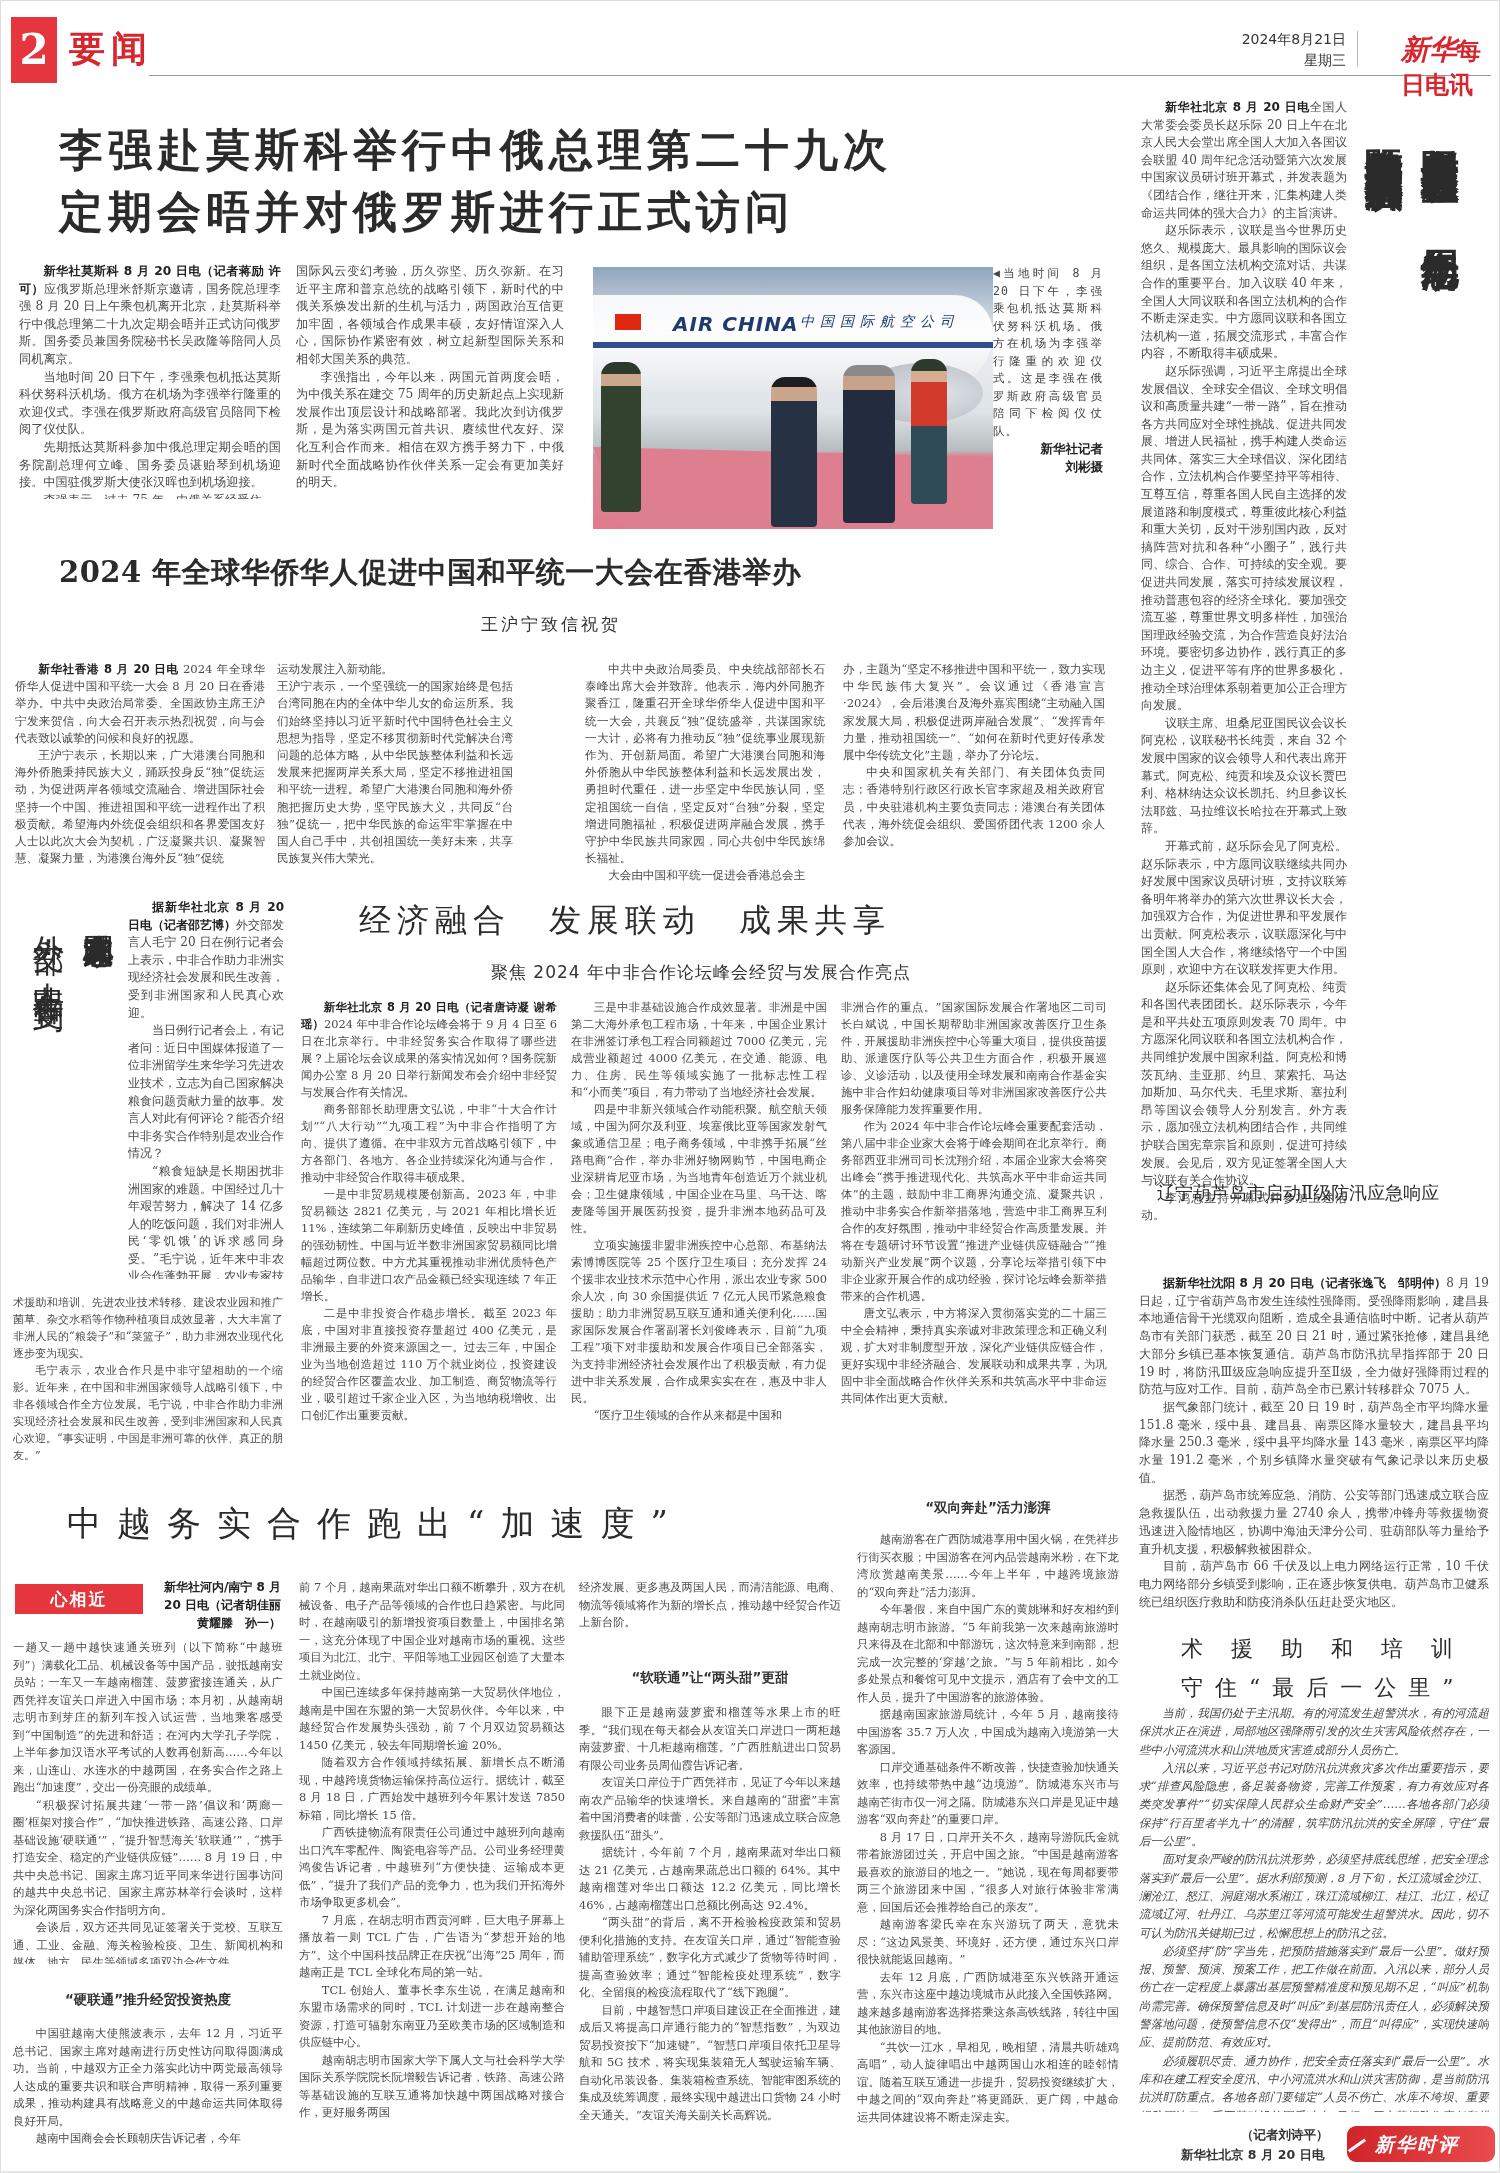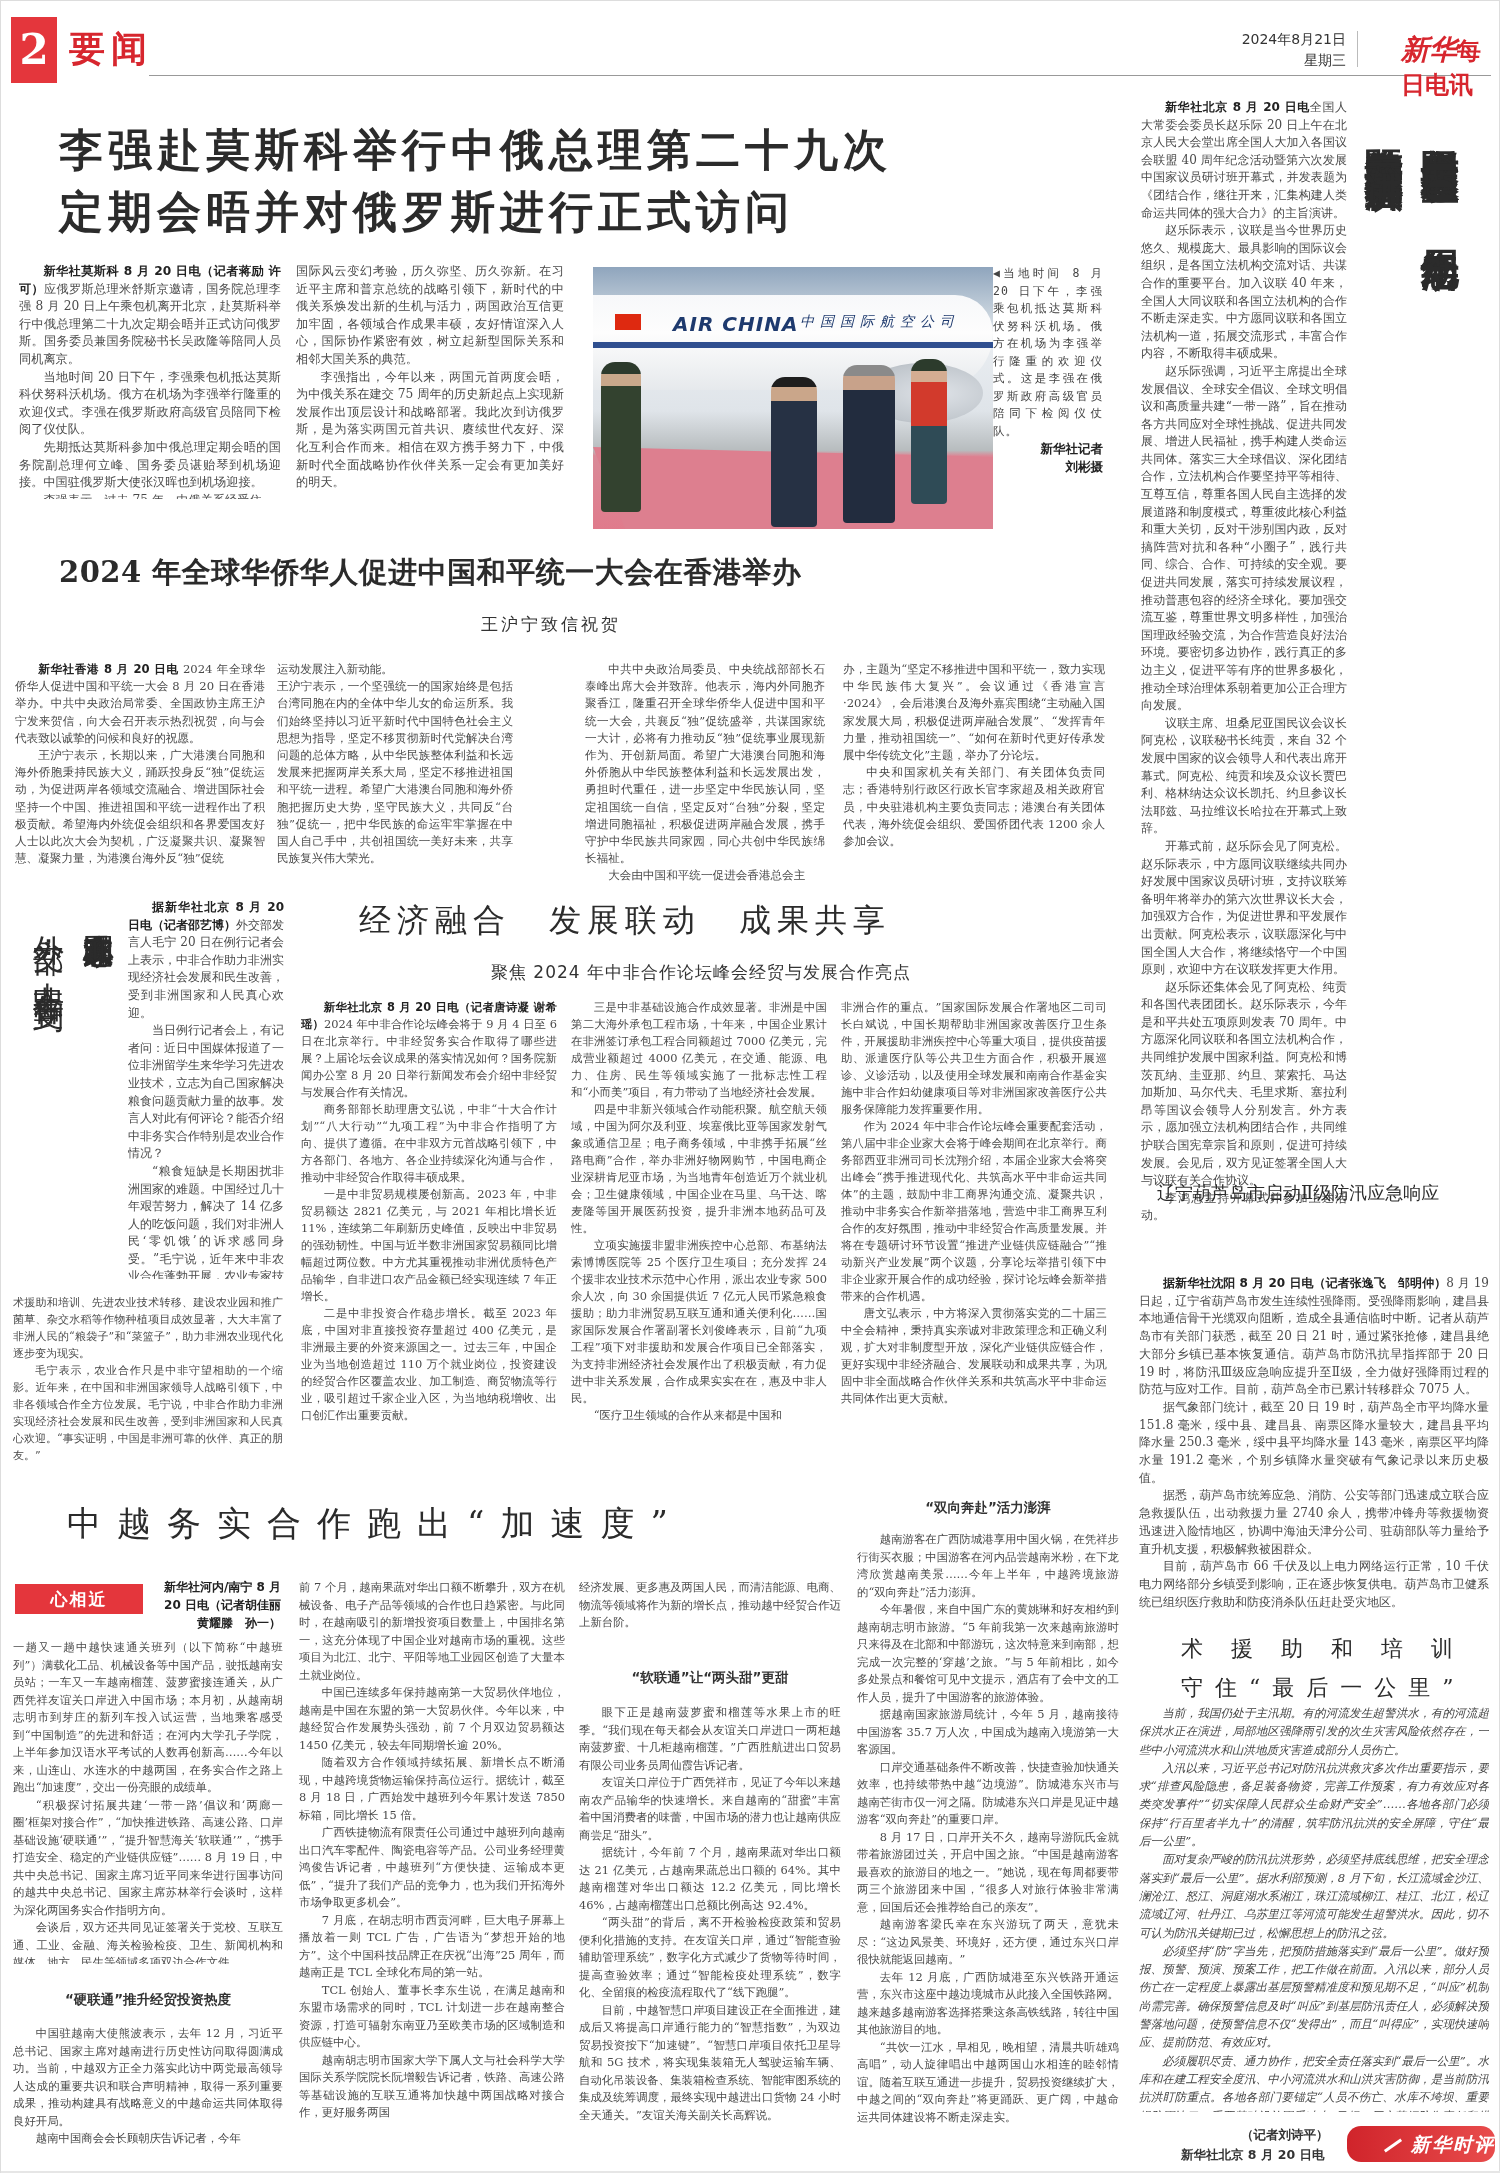--- a/index.html
+++ b/index.html
@@ -39,21 +39,21 @@
   .p1 { left: 8px; top: 95px; width: 40px; height: 150px; background: linear-gradient(180deg, #2c3a2c 0, #2c3a2c 8%, #c9a88b 8%, #c9a88b 16%, #33422f 16%); }
   .p2 { left: 178px; top: 110px; width: 46px; height: 150px; background: linear-gradient(180deg, #1e1e1e 0, #1e1e1e 7%, #caa68a 7%, #caa68a 16%, #263144 16%); }
   .p3 { left: 250px; top: 98px; width: 52px; height: 158px; background: linear-gradient(180deg, #8a8a8a 0, #8a8a8a 7%, #c8a28a 7%, #c8a28a 16%, #222c3e 16%); }
   .p4 { left: 318px; top: 92px; width: 36px; height: 145px; background: linear-gradient(180deg, #2c3b2c 0, #2c3b2c 8%, #d4ad92 8%, #d4ad92 16%, #d23a2c 16%, #d23a2c 46%, #2f4b56 46%); }
   .caption { position: absolute; left: 992px; top: 264px; width: 110px; font-family: "DejaVu Sans Mono", monospace; font-size: 11.5px; line-height: 17.5px; color: #444; letter-spacing: 1px; text-align: justify; }
   .caption .credit { font-family: "DejaVu Sans", sans-serif; font-weight: bold; color: #222; text-align: right; letter-spacing: 0; font-size: 12.5px; }
 
   
   .tag-red { position: absolute; left: 14px; top: 1583px; width: 128px; height: 30px; background: #e4363c; color: #fff; font-family: "DejaVu Sans", sans-serif; font-weight: bold; font-size: 17px; text-align: center; line-height: 30px; letter-spacing: 2px; }
 
-  .brand-badge { position: absolute; left: 1346px; top: 2125px; width: 148px; height: 36px; background: linear-gradient(90deg, #d0242b, #e84c4c); border-radius: 14px; color: #fff; font-family: "DejaVu Sans", sans-serif; font-weight: bold; font-style: italic; font-size: 19px; line-height: 36px; text-align: right; letter-spacing: 2px; }
+  .brand-badge { position: absolute; left: 1346px; top: 2125px; width: 148px; height: 36px; background: linear-gradient(90deg, #d0242b, #e84c4c); border-radius: 9px; color: #fff; font-family: "DejaVu Sans", sans-serif; font-weight: bold; font-style: italic; font-size: 19px; line-height: 36px; text-align: left; letter-spacing: 2px; }
   .brand-badge .pen { display: inline-block; width: 20px; height: 3px; background: #fff; transform: rotate(-35deg); margin-right: 8px; vertical-align: middle; }
 
   .bottom-rule { position: absolute; left: 0; top: 2170px; width: 1500px; height: 3px; background: #e6e6e6; }
 </style>
 </head>
 <body>
 
 <div class="page">
 
   <div class="masthead">
@@ -209,21 +209,21 @@
     <p>7 月底，在胡志明市西贡河畔，巨大电子屏幕上播放着一则 TCL 广告，广告语为“梦想开始的地方”。这个中国科技品牌正在庆祝“出海”25 周年，而越南正是 TCL 全球化布局的第一站。</p>
     <p>TCL 创始人、董事长李东生说，在满足越南和东盟市场需求的同时，TCL 计划进一步在越南整合资源，打造可辐射东南亚乃至欧美市场的区域制造和供应链中心。</p>
     <p>越南胡志明市国家大学下属人文与社会科学大学国际关系学院院长阮增毅告诉记者，铁路、高速公路等基础设施的互联互通将加快越中两国战略对接合作，更好服务两国</p>
   </div>
   <div class="col" style="left:578px; top:1578px; width:262px; height:60px; font-size:11.4px; line-height:17.5px;">
     <p style="text-indent:0">经济发展、更多惠及两国人民，而清洁能源、电商、物流等领域将作为新的增长点，推动越中经贸合作迈上新台阶。</p>
   </div>
   <div class="subhead" style="left:578px; top:1668px; width:262px; font-size:13.5px; font-weight:bold;">“软联通”让“两头甜”更甜</div>
   <div class="col" style="left:578px; top:1703px; width:262px; height:460px; font-size:11.4px; line-height:17.5px;">
     <p>眼下正是越南菠萝蜜和榴莲等水果上市的旺季。“我们现在每天都会从友谊关口岸进口一两柜越南菠萝蜜、十几柜越南榴莲。”广西胜航进出口贸易有限公司业务员周仙霞告诉记者。</p>
-    <p>友谊关口岸位于广西凭祥市，见证了今年以来越南农产品输华的快速增长。来自越南的“甜蜜”丰富着中国消费者的味蕾，中国市场的潜力也让越南供应商尝足“甜头”。</p>
+    <p>友谊关口岸位于广西凭祥市，见证了今年以来越南农产品输华的快速增长。来自越南的“甜蜜”丰富着中国消费者的味蕾，公安等部门迅速成立联合应急救援队伍“甜头”。</p>
     <p>据统计，今年前 7 个月，越南果蔬对华出口额达 21 亿美元，占越南果蔬总出口额的 64%。其中越南榴莲对华出口额达 12.2 亿美元，同比增长 46%，占越南榴莲出口总额比例高达 92.4%。</p>
     <p>“两头甜”的背后，离不开检验检疫政策和贸易便利化措施的支持。在友谊关口岸，通过“智能查验辅助管理系统”，数字化方式减少了货物等待时间，提高查验效率；通过“智能检疫处理系统”，数字化、全留痕的检疫流程取代了“线下跑腿”。</p>
     <p>目前，中越智慧口岸项目建设正在全面推进，建成后又将提高口岸通行能力的“智慧指数”，为双边贸易投资按下“加速键”。“智慧口岸项目依托卫星导航和 5G 技术，将实现集装箱无人驾驶运输车辆、自动化吊装设备、集装箱检查系统、智能审图系统的集成及统筹调度，最终实现中越进出口货物 24 小时全天通关。”友谊关海关副关长高辉说。</p>
   </div>
   <div class="subhead" style="left:856px; top:1498px; width:262px; font-size:13.5px; font-weight:bold;">“双向奔赴”活力澎湃</div>
   <div class="col" style="left:856px; top:1530px; width:262px; height:632px; font-size:11.4px; line-height:17.5px;">
     <p>越南游客在广西防城港享用中国火锅，在凭祥步行街买衣服；中国游客在河内品尝越南米粉，在下龙湾欣赏越南美景……今年上半年，中越跨境旅游的“双向奔赴”活力澎湃。</p>
     <p>今年暑假，来自中国广东的黄姚琳和好友相约到越南胡志明市旅游。“5 年前我第一次来越南旅游时只来得及在北部和中部游玩，这次特意来到南部，想完成一次完整的‘穿越’之旅。”与 5 年前相比，如今多处景点和餐馆可见中文提示，酒店有了会中文的工作人员，提升了中国游客的旅游体验。</p>
     <p>据越南国家旅游局统计，今年 5 月，越南接待中国游客 35.7 万人次，中国成为越南入境游第一大客源国。</p>
     <p>口岸交通基础条件不断改善，快捷查验加快通关效率，也持续带热中越“边境游”。防城港东兴市与越南芒街市仅一河之隔。防城港东兴口岸是见证中越游客“双向奔赴”的重要口岸。</p>

